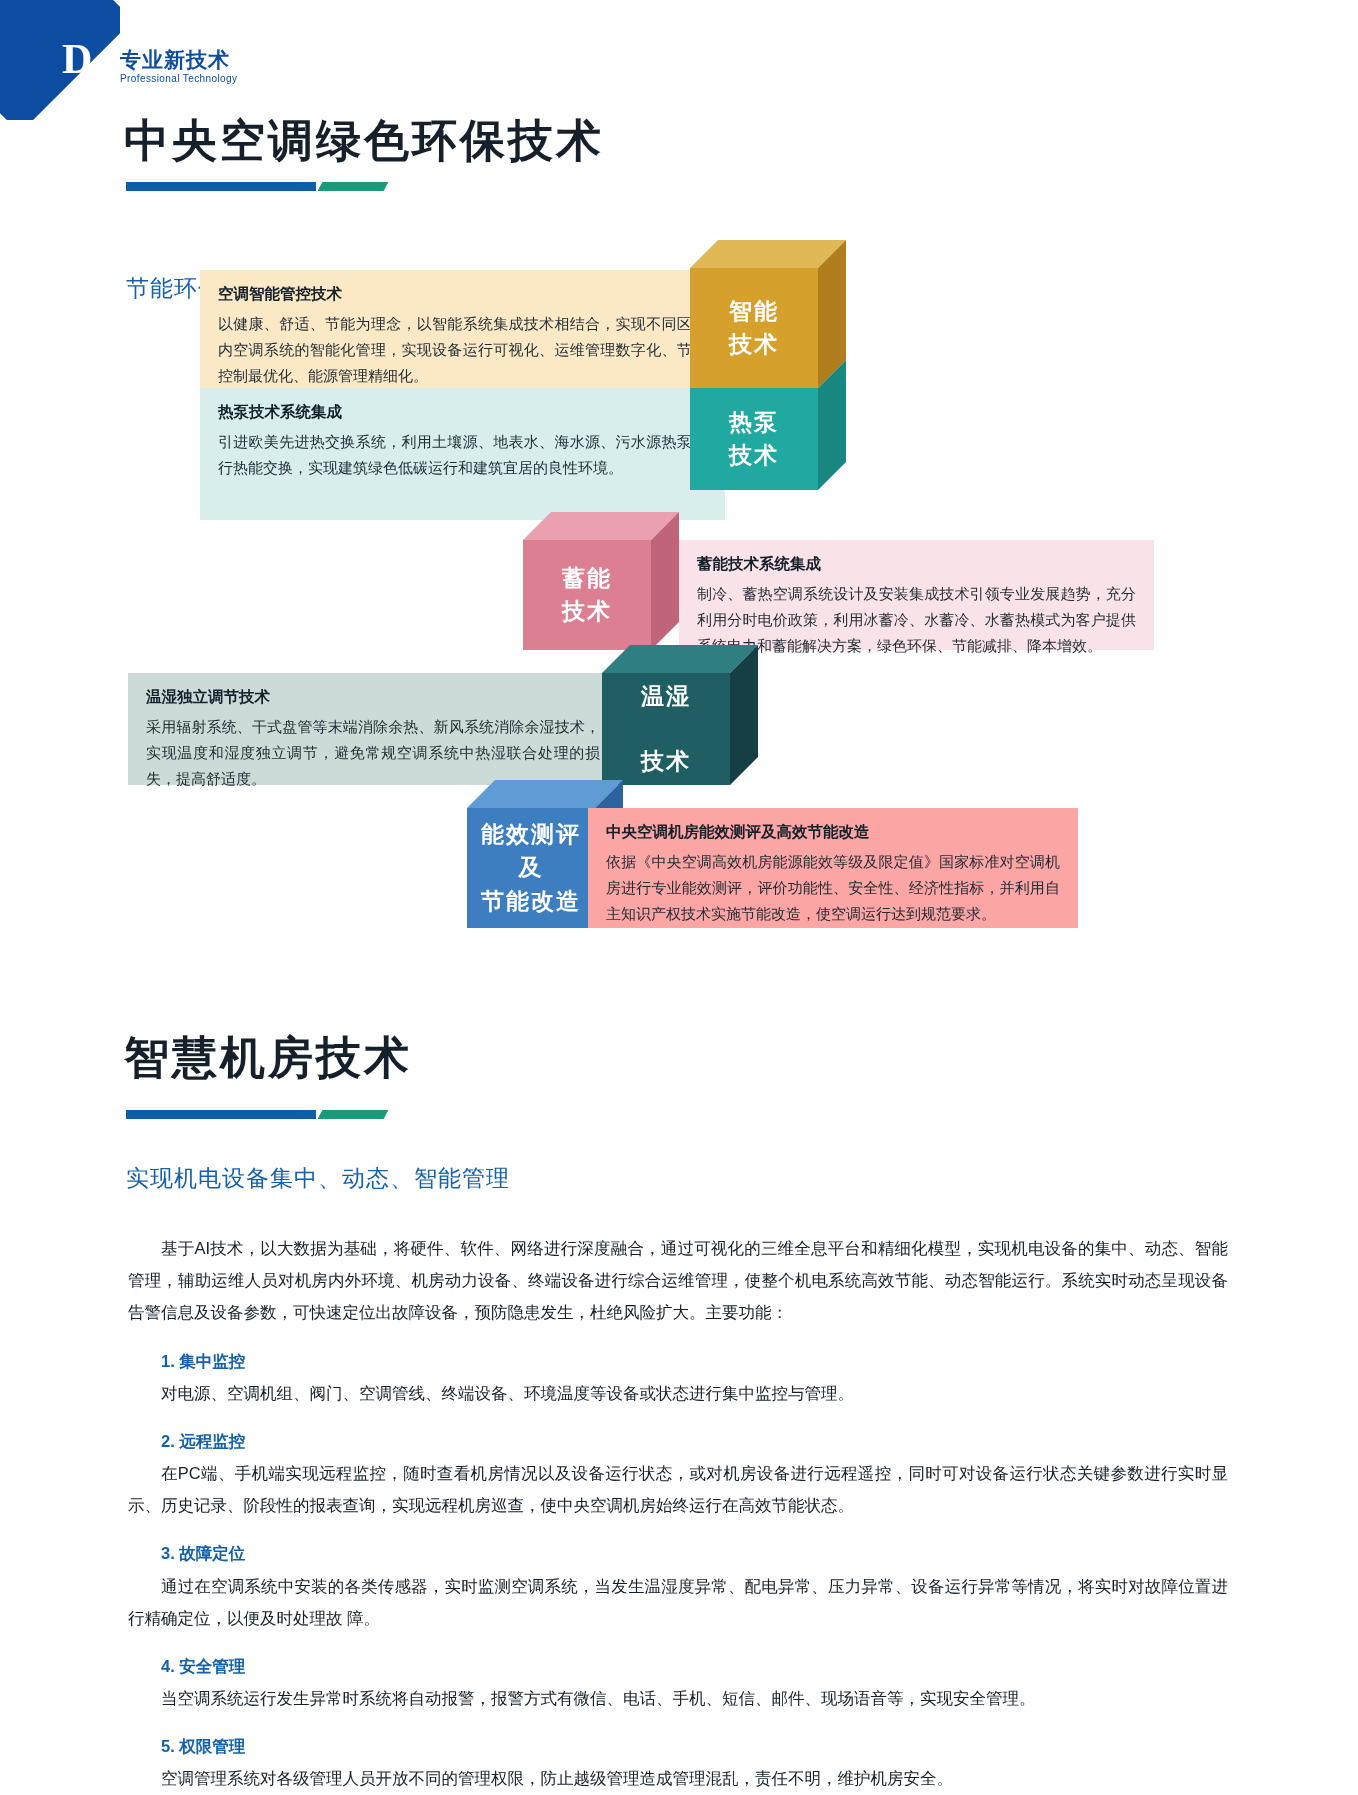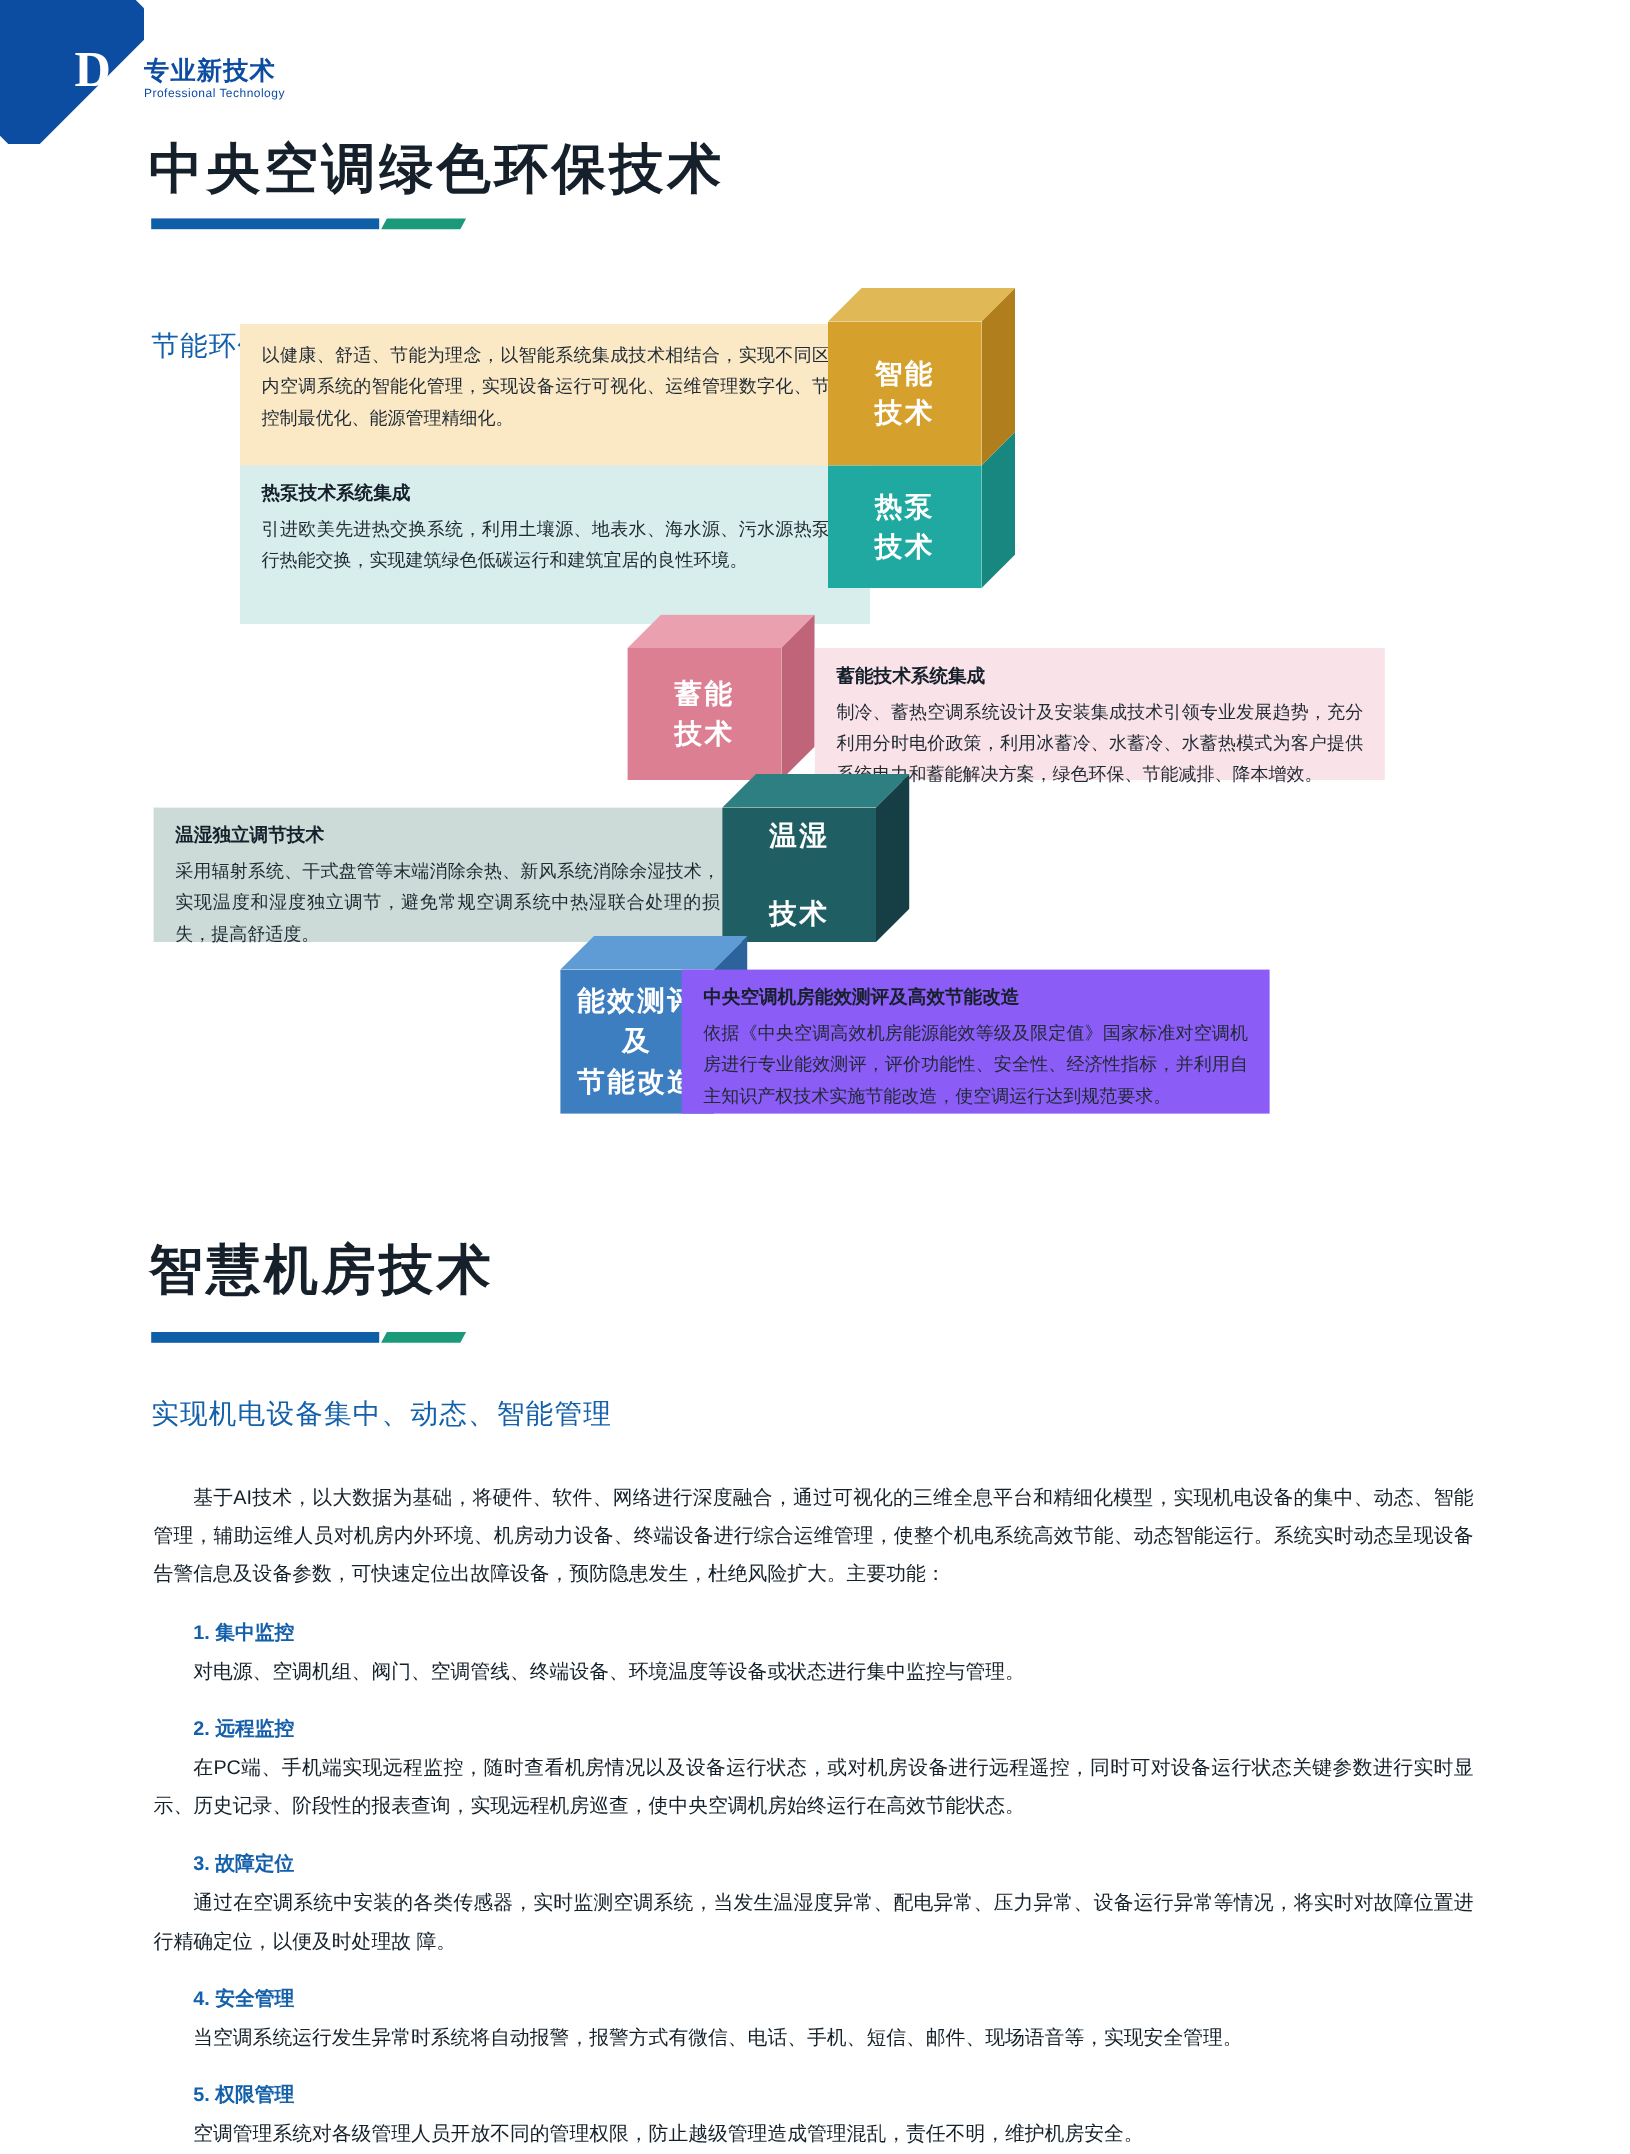--- a/index.html
+++ b/index.html
@@ -199,20 +199,21 @@
 <div class="title-rule" style="left:126px; top:182px;">
   <div class="seg-blue"></div>
   <div class="seg-green"></div>
 </div>
 <div class="subtitle" style="left:126px; top:225px;margin-top:48px;">节能环保践行者，绿色空调专家</div>
 
 <div class="diagram">
 
   <div class="row">
     <div class="panel" style="left:200px; top:30px; width:525px; height:120px; background:#fbe9c6;">
+      <div class="p-title">空调智能管控技术</div>
       <div class="p-body">以健康、舒适、节能为理念，以智能系统集成技术相结合，实现不同区域内空调系统的智能化管理，实现设备运行可视化、运维管理数字化、节能控制最优化、能源管理精细化。</div>
     </div>
     <div class="cube" style="left:690px; top:0px; width:156px; height:120px;">
       <div class="face-top" style="background:#e0b956; clip-path: polygon(28px 0, 156px 0, 128px 28px, 0 28px); width:156px;"></div>
       <div class="face-side" style="left:128px; top:0; background:#b07e1c; clip-path: polygon(28px 0, 28px 120px, 0 148px, 0 28px); width:28px; height:148px;"></div>
       <div class="face-front" style="background:#d5a02c;">
         <span>智能</span>
         <span>技术</span>
       </div>
     </div>
@@ -265,21 +266,21 @@
   <div class="row">
     <div class="cube" style="left:467px; top:540px; width:156px; height:120px;">
       <div class="face-top" style="background:#5f9bd4; clip-path: polygon(28px 0, 156px 0, 128px 28px, 0 28px); width:156px;"></div>
       <div class="face-side" style="left:128px; top:0; background:#2d639c; clip-path: polygon(28px 0, 28px 120px, 0 148px, 0 28px); width:28px; height:148px;"></div>
       <div class="face-front" style="background:#3c7ec0;">
         <span>能效测评</span>
         <span>及</span>
         <span>节能改造</span>
       </div>
     </div>
-    <div class="panel" style="left:568px; top:568px; width:490px; height:120px; background:#8b5cf6;">
+    <div class="panel" style="left:588px; top:568px; width:490px; height:120px; background:#fca5a5;">
       <div class="p-title">中央空调机房能效测评及高效节能改造</div>
       <div class="p-body">依据《中央空调高效机房能源能效等级及限定值》国家标准对空调机房进行专业能效测评，评价功能性、安全性、经济性指标，并利用自主知识产权技术实施节能改造，使空调运行达到规范要求。</div>
     </div>
   </div>
 
 </div>
 
 <div class="section-title" style="left:124px; top:1035px;">智慧机房技术</div>
 <div class="title-rule" style="left:126px; top:1110px;">
   <div class="seg-blue"></div>

